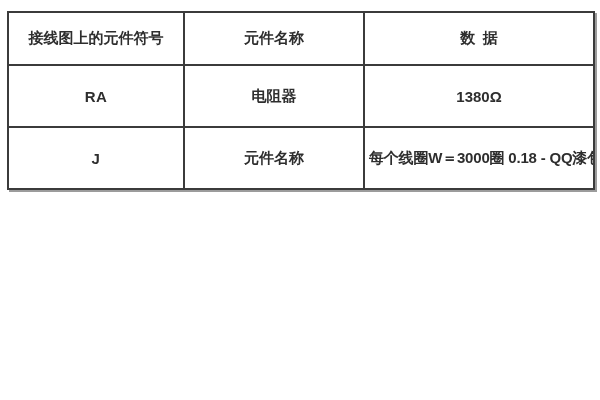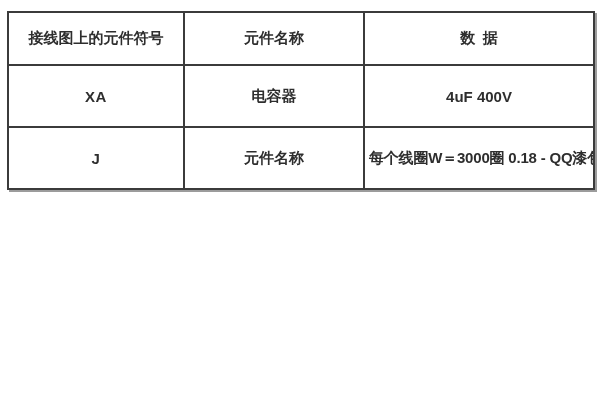--- a/index.html
+++ b/index.html
@@ -57,23 +57,23 @@
     </colgroup>
     <thead>
       <tr>
         <th>接线图上的元件符号</th>
         <th>元件名称</th>
         <th>数 据</th>
       </tr>
     </thead>
     <tbody>
       <tr>
-        <td class="symbol-cell">XA</td>
-        <td>电容器</td>
-        <td>4uF 400V</td>
+        <td class="symbol-cell">RA</td>
+        <td>电阻器</td>
+        <td>1380Ω</td>
       </tr>
       <tr>
         <td class="symbol-cell">J</td>
         <td>元件名称</td>
         <td class="long-data">每个线圈W＝3000圈 0.18 - QQ漆包线</td>
       </tr>
     </tbody>
   </table>
 </div>
 

